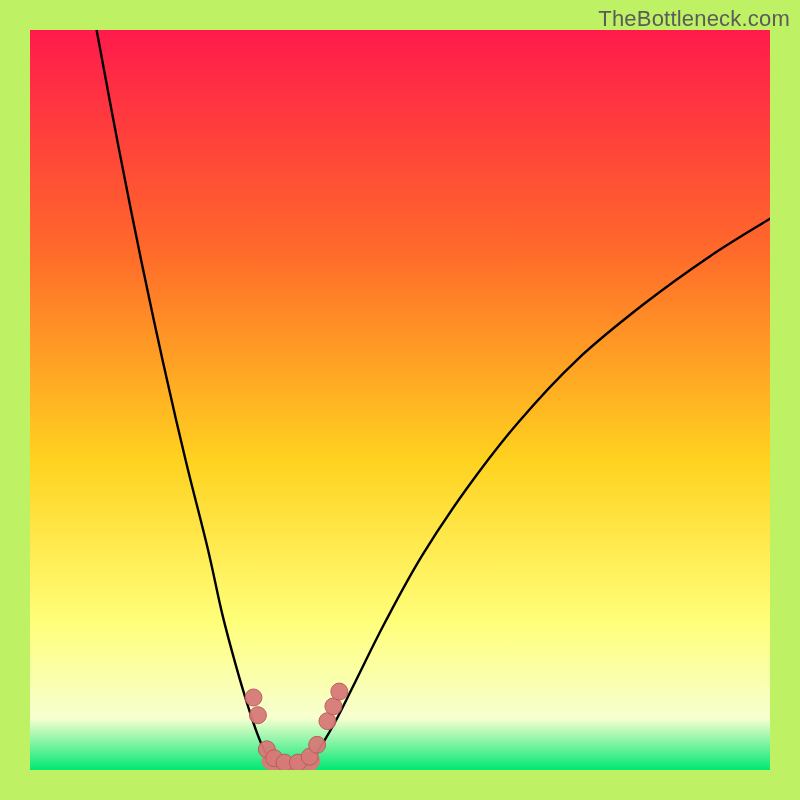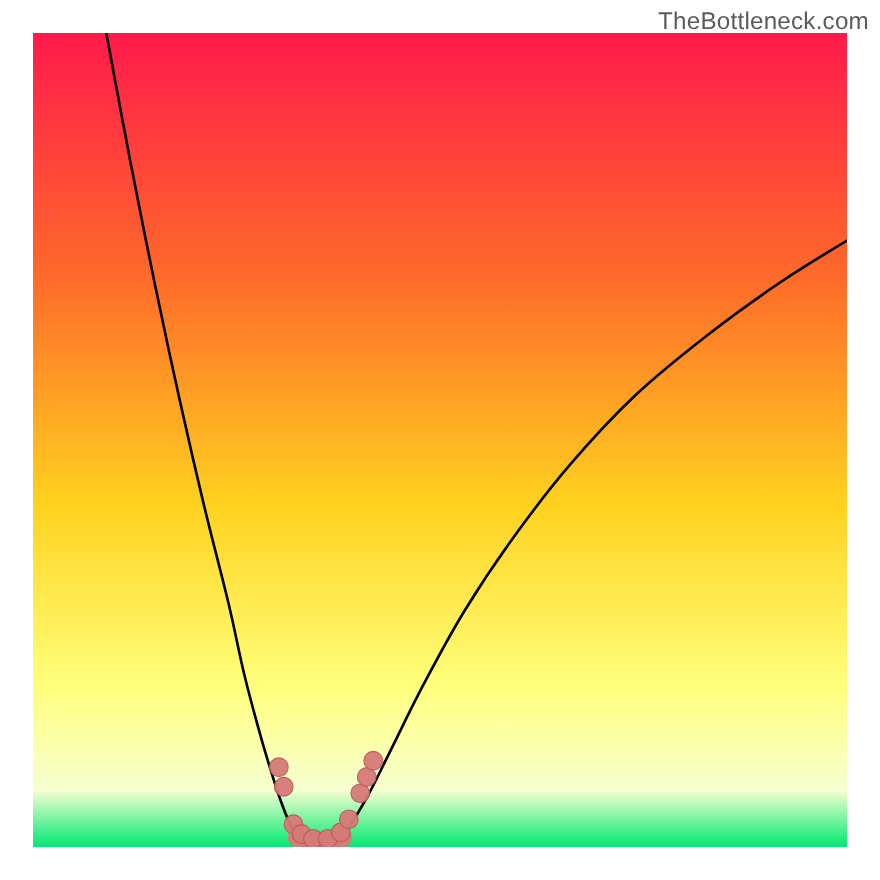--- a/index.html
+++ b/index.html
@@ -1,21 +1,21 @@
 <!DOCTYPE html>
 <html><head>
 <meta charset="utf-8">
 <style>
   * { margin: 0; padding: 0; box-sizing: border-box; }
   html, body { width: 800px; height: 800px; overflow: hidden; background: #000; }
   .frame {
     position: relative;
     width: 800px;
     height: 800px;
-    background: #ffffff;
+    background: #bef264;
   }
   .plot-area {
     position: absolute;
     left: 30px;
     top: 30px;
     width: 740px;
     height: 740px;
     overflow: hidden;
   }
   .plot-area svg { display: block; }

